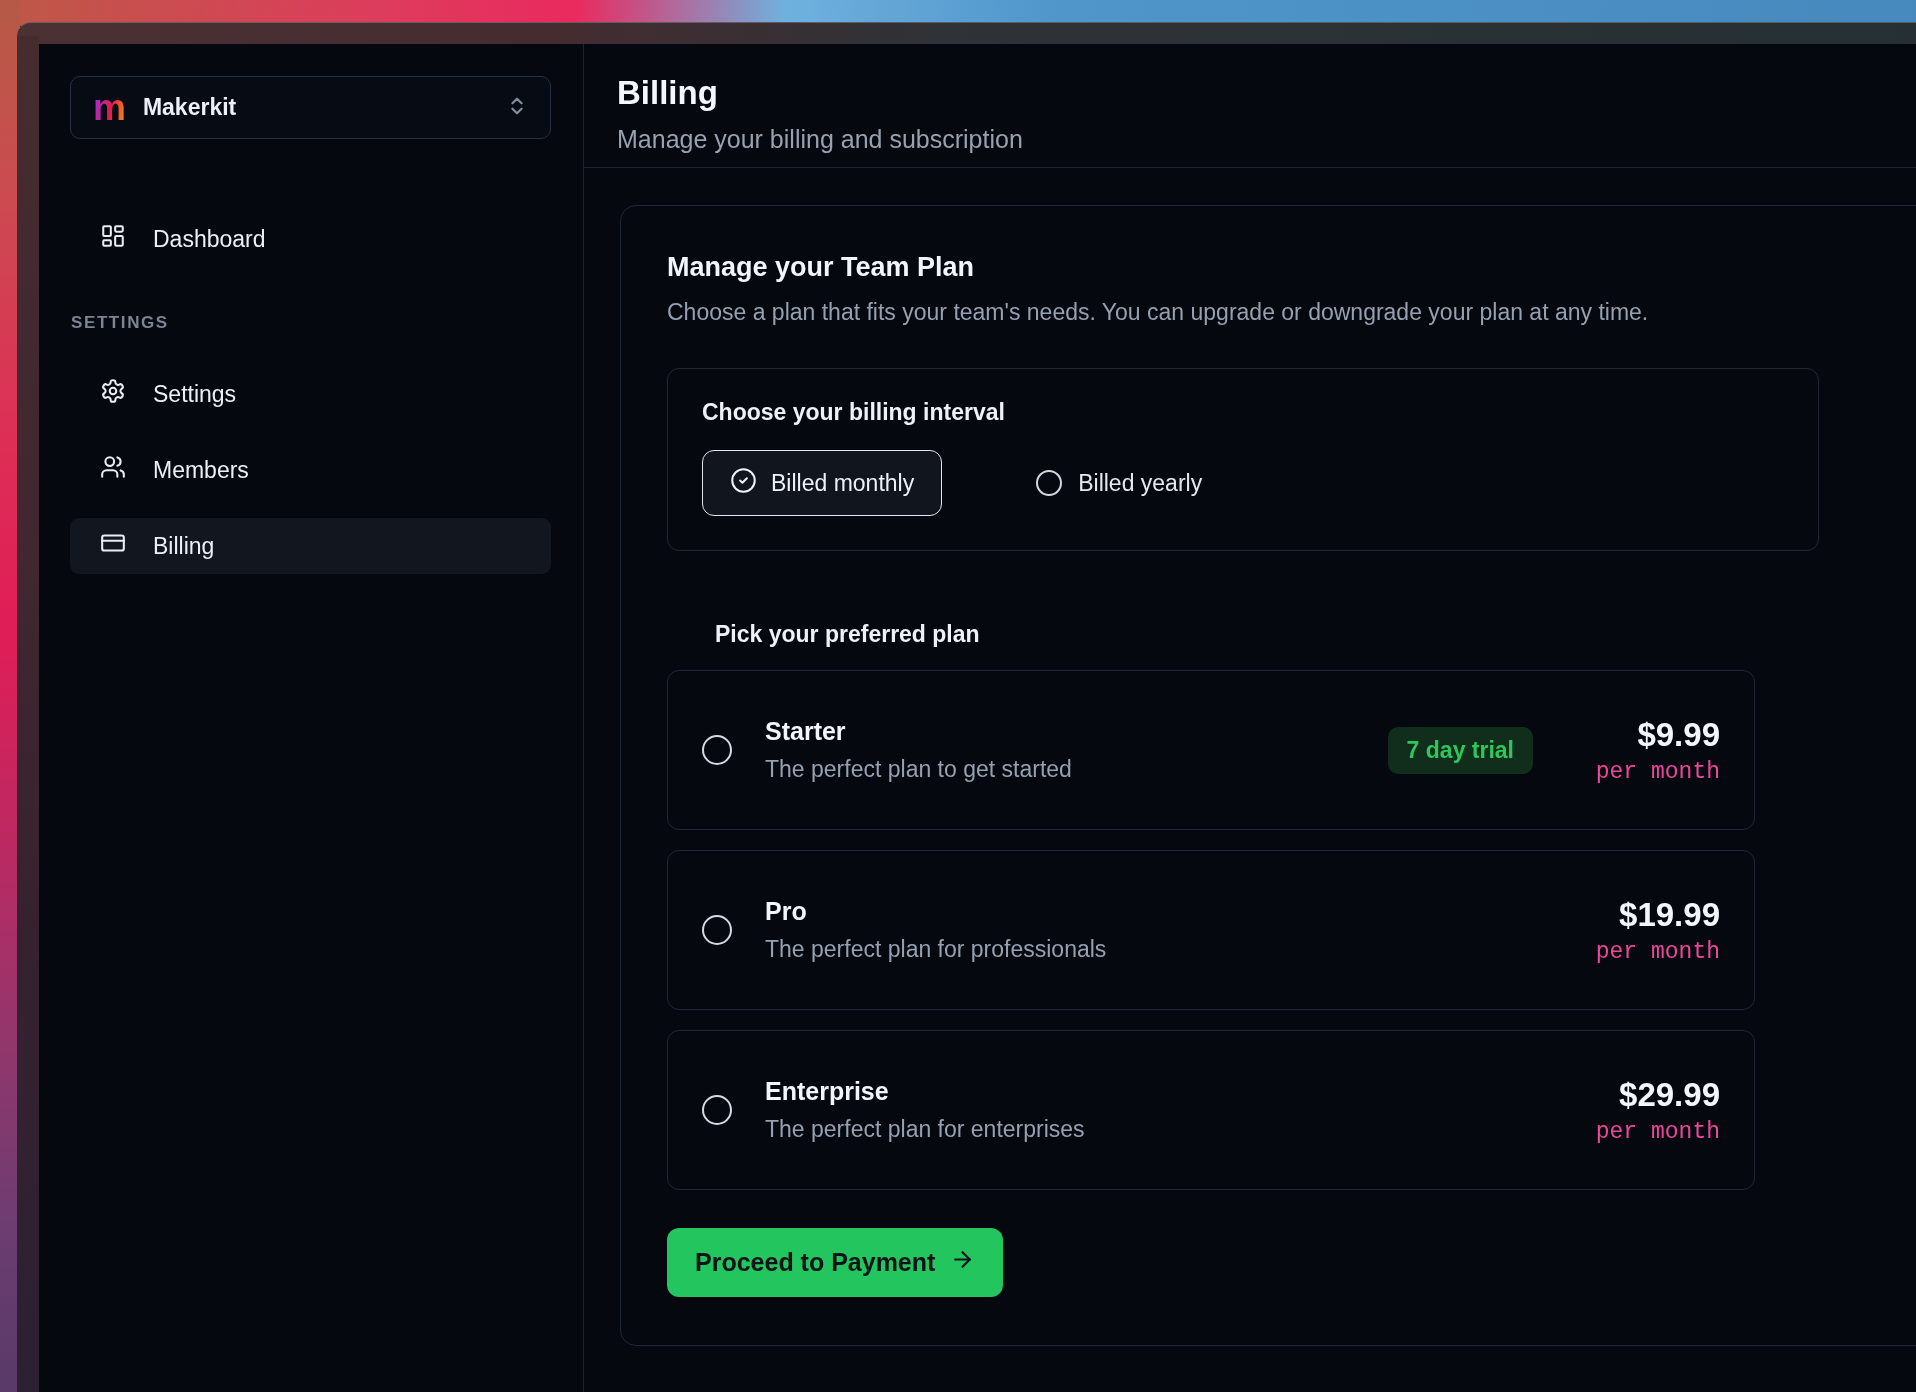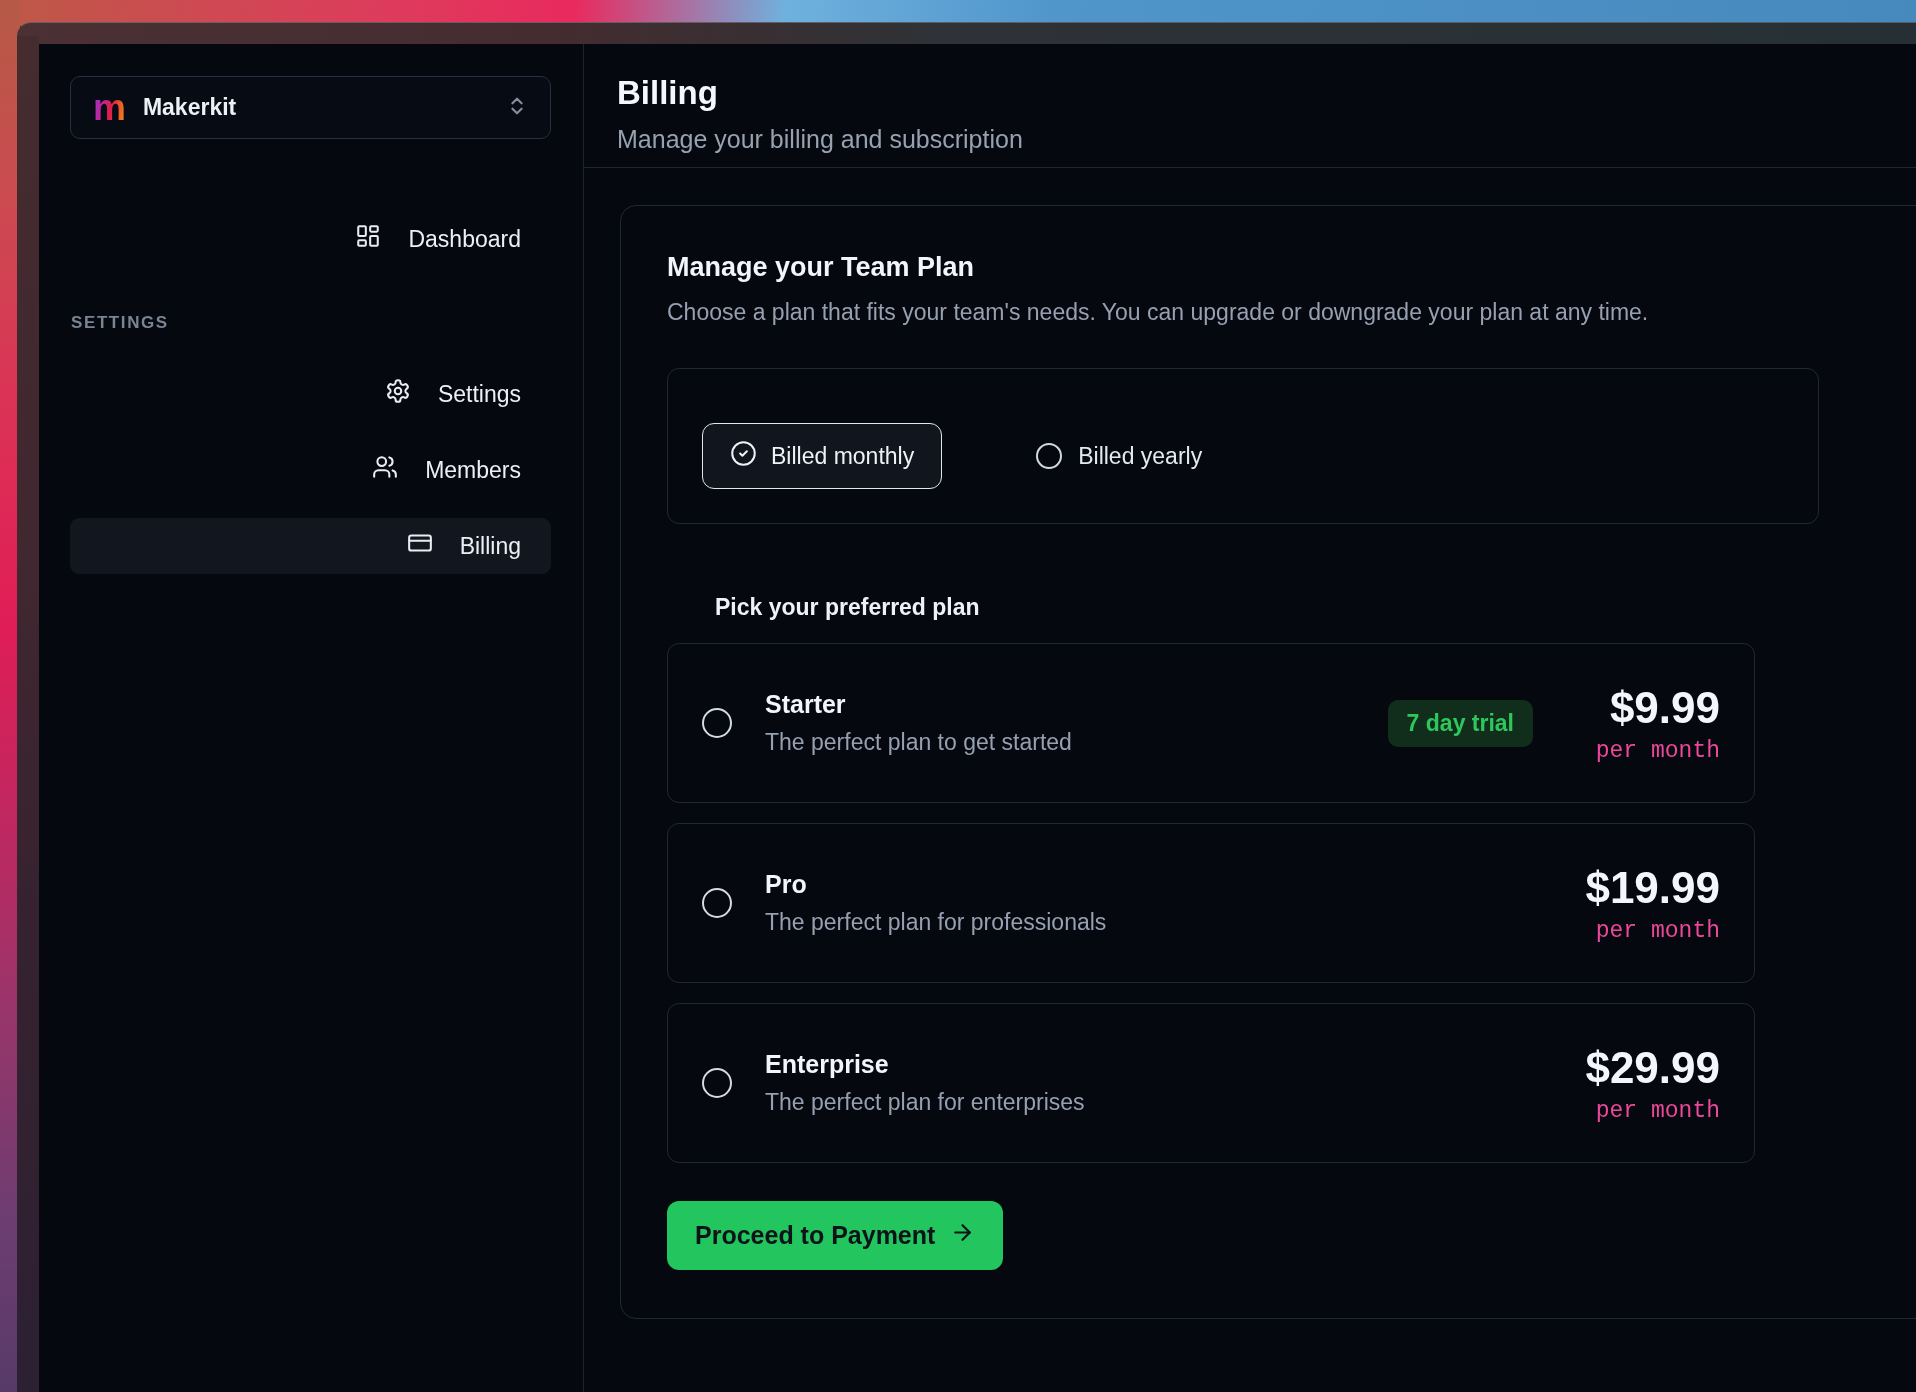--- a/index.html
+++ b/index.html
@@ -27,21 +27,21 @@
     background:#070b13; display:flex; align-items:center; padding:0 22px; cursor:pointer; }
   .logo-m { font-size:37px; font-weight:700; line-height:1;
     background:linear-gradient(100deg,#9333ea 0%,#e11d48 55%,#f59e0b 100%);
     -webkit-background-clip:text; background-clip:text; color:transparent; }
   .team-name { margin-left:17px; font-size:23px; font-weight:600; color:#edf1f7; }
   .chevrons { margin-left:auto; }
   svg.ic { fill:none; stroke:#e9edf3; stroke-width:1.9; stroke-linecap:round; stroke-linejoin:round; }
   .chevrons svg { stroke:#848d9c; stroke-width:2.4; }
 
   .nav-item { height:56px; border-radius:9px; display:flex; align-items:center;
-    padding:0 30px; gap:27px; font-size:23px; font-weight:500; color:#ecf0f6; cursor:pointer;justify-content:flex-end; }
+    padding:0 30px; gap:27px; font-size:23px; font-weight:500; color:#ecf0f6; cursor:pointer; }
   .nav-item.active { background:#12161f; }
   .nav-dashboard { margin-top:72px; }
   .section-label { margin:46px 0 0 1px; font-size:17px; font-weight:700;
     letter-spacing:1.6px; color:#7b8492; }
   .settings-group { margin-top:33px; display:flex; flex-direction:column; gap:20px; }
 
   
   .main { flex:1; min-width:0; display:flex; flex-direction:column; }
   .page-header { height:124px; padding:30px 0 0 33px; border-bottom:1px solid #1e2531; }
   .page-title { font-size:33px; font-weight:700; color:#f4f7fb; }
@@ -69,21 +69,21 @@
   .plan-card { width:1088px; height:160px; border:1px solid #202837; border-radius:12px;
     display:flex; align-items:center; padding:0 34px; cursor:pointer; }
   .plan-radio { width:30px; height:30px; border:2px solid #d6dbe3; border-radius:50%; flex-shrink:0; }
   .plan-info { margin-left:33px; }
   .plan-name { font-size:25px; font-weight:700; color:#f2f5fa; }
   .plan-desc { font-size:23px; color:#96a0b0; margin-top:10px; }
   .plan-right { margin-left:auto; display:flex; align-items:center; gap:52px; }
   .trial-badge { background:#112d1c; color:#2ec75b; font-size:23px; font-weight:700;
     padding:10px 19px; border-radius:10px; }
   .plan-price-col { text-align:right; min-width:135px; }
-  .plan-price { font-size:44px; font-weight:700; color:#f3f6fa; }
+  .plan-price { font-size:33px; font-weight:700; color:#f3f6fa; }
   .plan-period { font-size:23px; color:#ec4899; margin-top:5px;font-family:Liberation Mono, monospace; }
 
   .proceed-btn { margin-top:38px; display:inline-flex; align-items:center; gap:15px;
     height:69px; padding:0 28px; background:#22c55e; color:#0e1219; border:none;
     border-radius:12px; font-size:25px; font-weight:600;
     font-family:"Liberation Sans", sans-serif; cursor:pointer; }
   .proceed-btn svg { stroke:#0e1219; }
 </style>
 </head>
 <body>
@@ -166,20 +166,21 @@
       <div class="page-subtitle">Manage your billing and subscription</div>
     </header>
 
     <section class="page-body">
       <div class="team-plan-card">
 
         <div class="card-title">Manage your Team Plan</div>
         <div class="card-desc">Choose a plan that fits your team's needs. You can upgrade or downgrade your plan at any time.</div>
 
         <div class="interval-box">
+          <div class="interval-label">Choose your billing interval</div>
           <div class="interval-options">
 
             <div class="option-monthly">
               <span>
                 <svg class="ic" width="27" height="27" viewBox="0 0 24 24" style="stroke:#eef1f6;stroke-width:1.8">
                   <circle cx="12" cy="12" r="10"></circle>
                     <path d="m9 12 2 2 4-4"></path>
                 </svg>
               </span>
               <span>Billed monthly</span>

